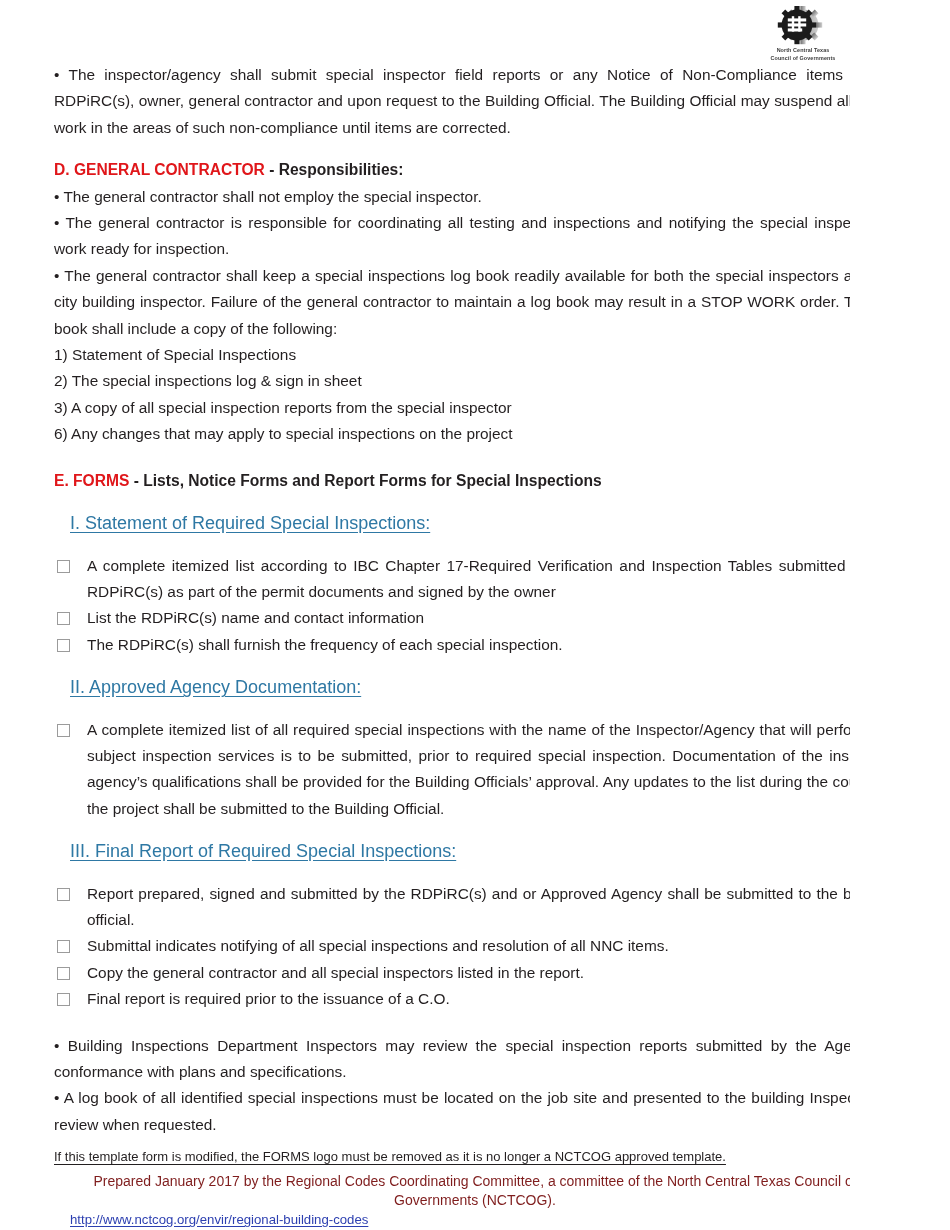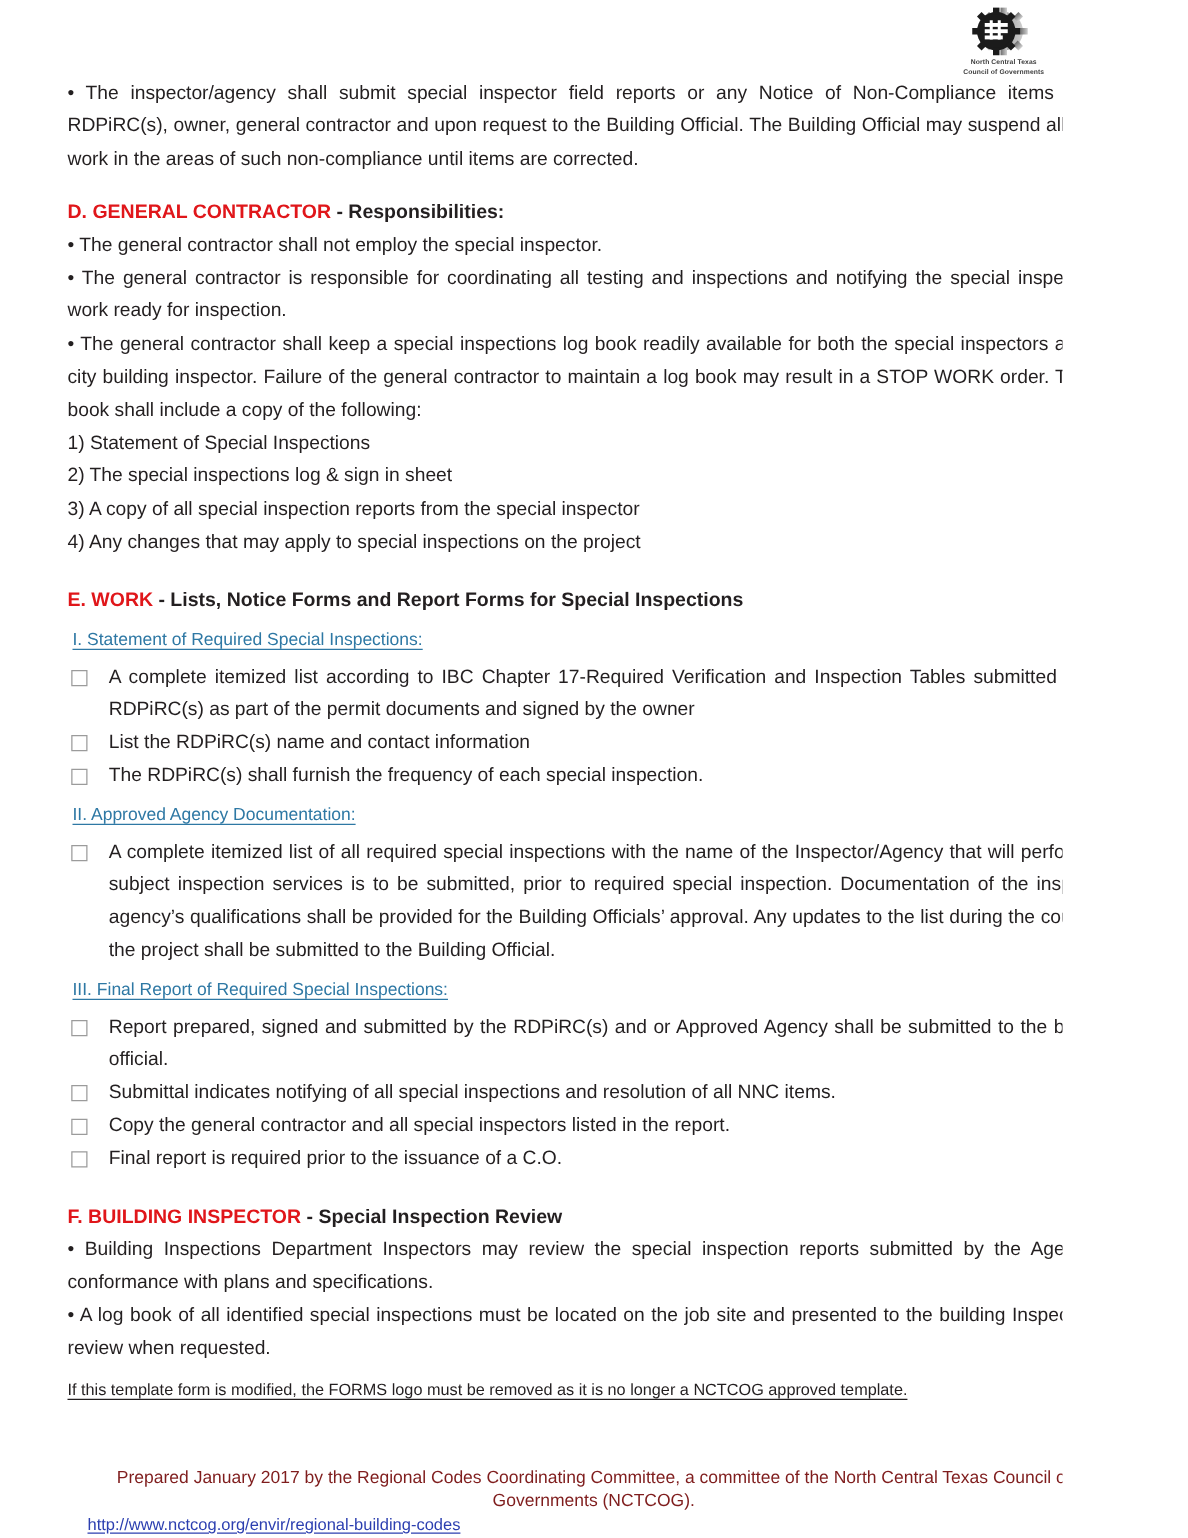--- a/index.html
+++ b/index.html
@@ -64,22 +64,22 @@
   .sec-head {
     margin: 0;
     font-size: 15.6px;
     line-height: 26.4px;
     font-weight: bold;
   }
   .sec-head .red { color: #e0161a; }
   .sec-head .blk { color: #231f20; }
 
   .sub-head {
-    margin: 4px;
-    font-size: 14px;
+    margin: 16px;
+    font-size: 18px;
     line-height: 26.4px;
     color: #2e78a4;
     text-decoration: underline;
     text-underline-offset: 3px;
     display: inline-block;
   }
   .sub-head-row { line-height: 26.4px; }
 
   
   .chk-item {
@@ -213,25 +213,25 @@
 
     <p class="sec-head"><span class="red">D. GENERAL CONTRACTOR</span><span class="blk"> - Responsibilities:</span></p>
 
     <p class="body">• The general contractor shall not employ the special inspector.</p>
     <p class="body justify">• The general contractor is responsible for coordinating all testing and inspections and notifying the special inspector of work ready for inspection.</p>
     <p class="body justify">• The general contractor shall keep a special inspections log book readily available for both the special inspectors and the city building inspector.  Failure of the general contractor to maintain a log book may result in a STOP WORK order.  The log book shall include a copy of the following:</p>
 
     <p class="body">1) Statement of Special Inspections</p>
     <p class="body">2) The special inspections log &amp; sign in sheet</p>
     <p class="body">3) A copy of all special inspection reports from the special inspector</p>
-    <p class="body">4) Any changes that may apply to special inspections on the project</p>
+    <p class="body">6) Any changes that may apply to special inspections on the project</p>
 
     <div class="gap-lg"></div>
 
-    <p class="sec-head"><span class="red">E. WORK</span><span class="blk"> - Lists, Notice Forms and Report Forms for Special Inspections</span></p>
+    <p class="sec-head"><span class="red">E. FORMS</span><span class="blk"> - Lists, Notice Forms and Report Forms for Special Inspections</span></p>
 
     <div class="sub-head-row">
       <span class="sub-head">I. Statement of Required Special Inspections:</span>
     </div>
     <div class="chk-item">
       <span class="chk-box"></span>
       <span class="chk-text justify">A complete itemized list according to IBC Chapter 17-Required Verification and Inspection Tables submitted by the RDPiRC(s) as part of the permit documents and signed by the owner</span>
     </div>
     <div class="chk-item">
       <span class="chk-box"></span>
@@ -265,21 +265,20 @@
       <span class="chk-box"></span>
       <span class="chk-text">Copy the general contractor and all special inspectors listed in the report.</span>
     </div>
     <div class="chk-item">
       <span class="chk-box"></span>
       <span class="chk-text">Final report is required prior to the issuance of a C.O.</span>
     </div>
 
     <div class="gap-lg"></div>
 
-    <p class="sec-head"><span class="red">F. BUILDING INSPECTOR</span><span class="blk"> - Special Inspection Review</span></p>
     <p class="body justify">• Building Inspections Department Inspectors may review the special inspection reports submitted by the Agency in conformance with plans and specifications.</p>
     <p class="body justify">• A log book of all identified special inspections must be located on the job site and presented to the building Inspector for review when requested.</p>
 
     <div class="gap-sm"></div>
 
     <div>
       <span class="footnote">If this template form is modified, the FORMS logo must be removed as it is no longer a NCTCOG approved template.</span>
     </div>
 
   </div>

